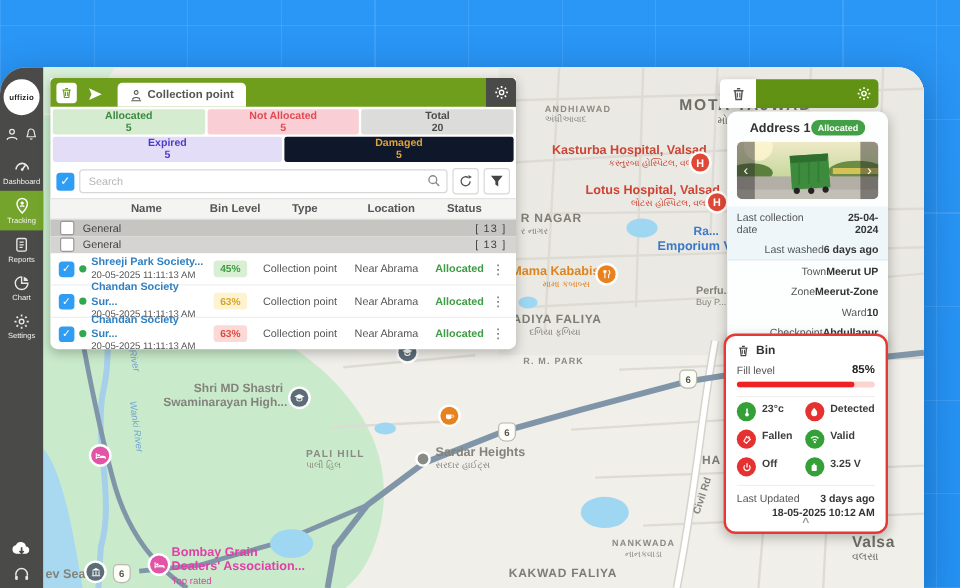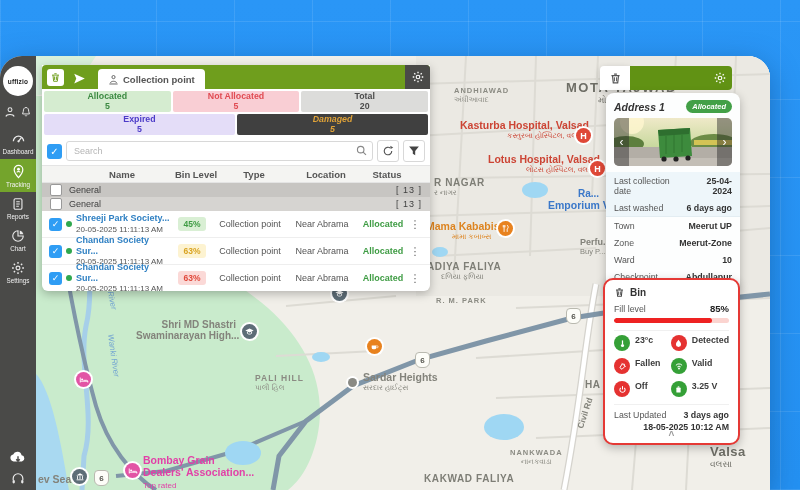--- a/index.html
+++ b/index.html
@@ -52,21 +52,21 @@
   .cp-tab{margin-left:12px;height:20px;background:#fff;border-radius:4px 4px 0 0;display:flex;align-items:center;gap:4px;padding:0 10px;color:#555;font-weight:600;cursor:pointer;}
   .cp-gearbox{position:absolute;right:0;top:0;width:25px;height:24px;background:#4a4a48;border-radius:0 4px 0 0;display:flex;align-items:center;justify-content:center;cursor:pointer;}
   .stats1{display:grid;grid-template-columns:1fr 1fr 1fr;gap:2px;padding:2px 2px 1px;}
   .stats2{display:grid;grid-template-columns:1fr 1fr;gap:2px;padding:1px 2px 2px;}
   .chip{height:21px;border-radius:2px;display:flex;flex-direction:column;align-items:center;justify-content:center;line-height:1.1;font-size:8.8px;font-weight:600;}
   .chip .v{font-weight:700;}
   .c-alloc{background:#d5ecd0;color:#3c8a42;}
   .c-nalloc{background:#f9ced4;color:#e04b52;}
   .c-total{background:#dcdcda;color:#4c4c4c;}
   .c-exp{background:#e4ddf8;color:#4c3bc8;}
-  .c-dam{background:#404040;color:#dfa238;font-style:italic;}
+  .c-dam{background:#0f172a;color:#dfa238;}
   .srch{display:flex;align-items:center;gap:4px;padding:3px 5px;}
   .srch .chk{width:15px;height:15px;border-radius:3px;background:#2f9df4;color:#fff;font-size:10px;display:flex;align-items:center;justify-content:center;cursor:pointer;}
   .srch .box{flex:1;position:relative;}
   .srch input{width:100%;box-sizing:border-box;height:20px;border:1px solid #d8d8d8;border-radius:3px;padding:0 22px 0 7px;font-size:9px;color:#444;outline:none;font-family:"Liberation Sans",sans-serif;}
   .srch input::placeholder{color:#b5b5b5;}
   .srch .mag{position:absolute;right:5px;top:3px;}
   .sqbtn{width:20px;height:20px;border:1px solid #d8d8d8;border-radius:3px;background:#fff;display:flex;align-items:center;justify-content:center;cursor:pointer;}
   .thead{display:flex;align-items:center;height:16px;background:#f4f4f2;border-top:1px solid #e4e4e4;border-bottom:1px solid #e4e4e4;font-weight:700;color:#555;}
   .col-c{width:28px;}.col-n{width:104px;text-align:center;}.col-l{width:44px;text-align:center;}
   .col-t{width:72px;text-align:center;}.col-o{width:72px;text-align:center;}.col-s{width:50px;text-align:center;}
@@ -87,27 +87,27 @@
   .b-red{background:#fbd9d7;color:#e0493c;}
   .cell-l{width:44px;text-align:center;}
   .cell-t{width:72px;text-align:center;color:#555;font-size:9px;}
   .cell-o{width:72px;text-align:center;color:#555;font-size:9px;}
   .cell-s{width:50px;text-align:center;color:#3f9c44;font-weight:700;font-size:9px;}
   .dots{width:14px;text-align:center;color:#666;cursor:pointer;font-size:11px;}
   
   .rtab{position:absolute;left:600px;top:10px;width:30px;height:24px;background:#fff;border-radius:4px 0 0 0;display:flex;align-items:center;justify-content:center;z-index:40;cursor:pointer;box-shadow:0 2px 6px rgba(0,0,0,.2);}
   .rbar{position:absolute;left:630px;top:10px;width:102px;height:24px;background:#619214;border-radius:0 4px 4px 0;display:flex;align-items:center;justify-content:flex-end;padding-right:6px;box-sizing:border-box;z-index:40;}
   .acard{position:absolute;left:606px;top:37px;width:134px;z-index:40;background:#fdfefe;border-radius:8px;box-shadow:0 3px 10px rgba(0,0,0,.25);padding:7px 8px 6px;box-sizing:border-box;font-size:8.8px;color:#555;}
-  .a-head{display:flex;align-items:center;justify-content:space-between;margin-bottom:5px;font-style:italic;}
+  .a-head{display:flex;align-items:center;justify-content:center;margin-bottom:5px;}
   .a-title{font-size:10.5px;font-weight:700;color:#333;}
   .a-badge{background:#43a047;color:#fff;font-size:7.5px;font-weight:700;padding:2px 6px;border-radius:8px;}
   .photo{position:relative;width:100%;height:48px;border-radius:5px;overflow:hidden;margin-bottom:6px;}
   .photo .arr{position:absolute;top:0;bottom:0;width:15px;background:rgba(40,40,40,.45);color:#fff;display:flex;align-items:center;justify-content:center;font-size:12px;cursor:pointer;z-index:2;}
   .photo .arr.r{right:0;}
-  .fieldrow{display:flex;justify-content:space-between;align-items:center;padding:3.5px 0;}
+  .fieldrow{display:flex;justify-content:flex-end;align-items:center;padding:3.5px 0;}
   .fieldrow .fv{font-weight:700;color:#333;text-align:right;}
   .tint{background:#eef6fa;margin:0 -8px;padding:0 8px;border-bottom:1px solid #e3edf2;}
   .bcard{position:absolute;left:603px;top:222px;width:137px;height:167px;z-index:40;background:#fff;border:2.5px solid #e53935;border-radius:10px;
     box-sizing:border-box;padding:7px 9px 4px;font-size:8.8px;color:#555;box-shadow:0 3px 10px rgba(0,0,0,.25);}
   .b-head{display:flex;align-items:center;gap:5px;font-size:10px;font-weight:700;color:#333;margin-bottom:5px;}
   .fillrow{display:flex;justify-content:space-between;align-items:center;}
   .fillrow .pct{font-weight:700;color:#222;font-size:9.5px;}
   .track{height:5px;border-radius:3px;background:#fbd4d0;margin:4px 0 7px;overflow:hidden;}
   .fill{height:100%;background:#ee2222;border-radius:3px;}
   .sensors{display:grid;grid-template-columns:1fr 1fr;row-gap:7px;column-gap:2px;padding:4px 0 7px;border-top:1px solid #f0f0f0;border-bottom:1px solid #f0f0f0;}

